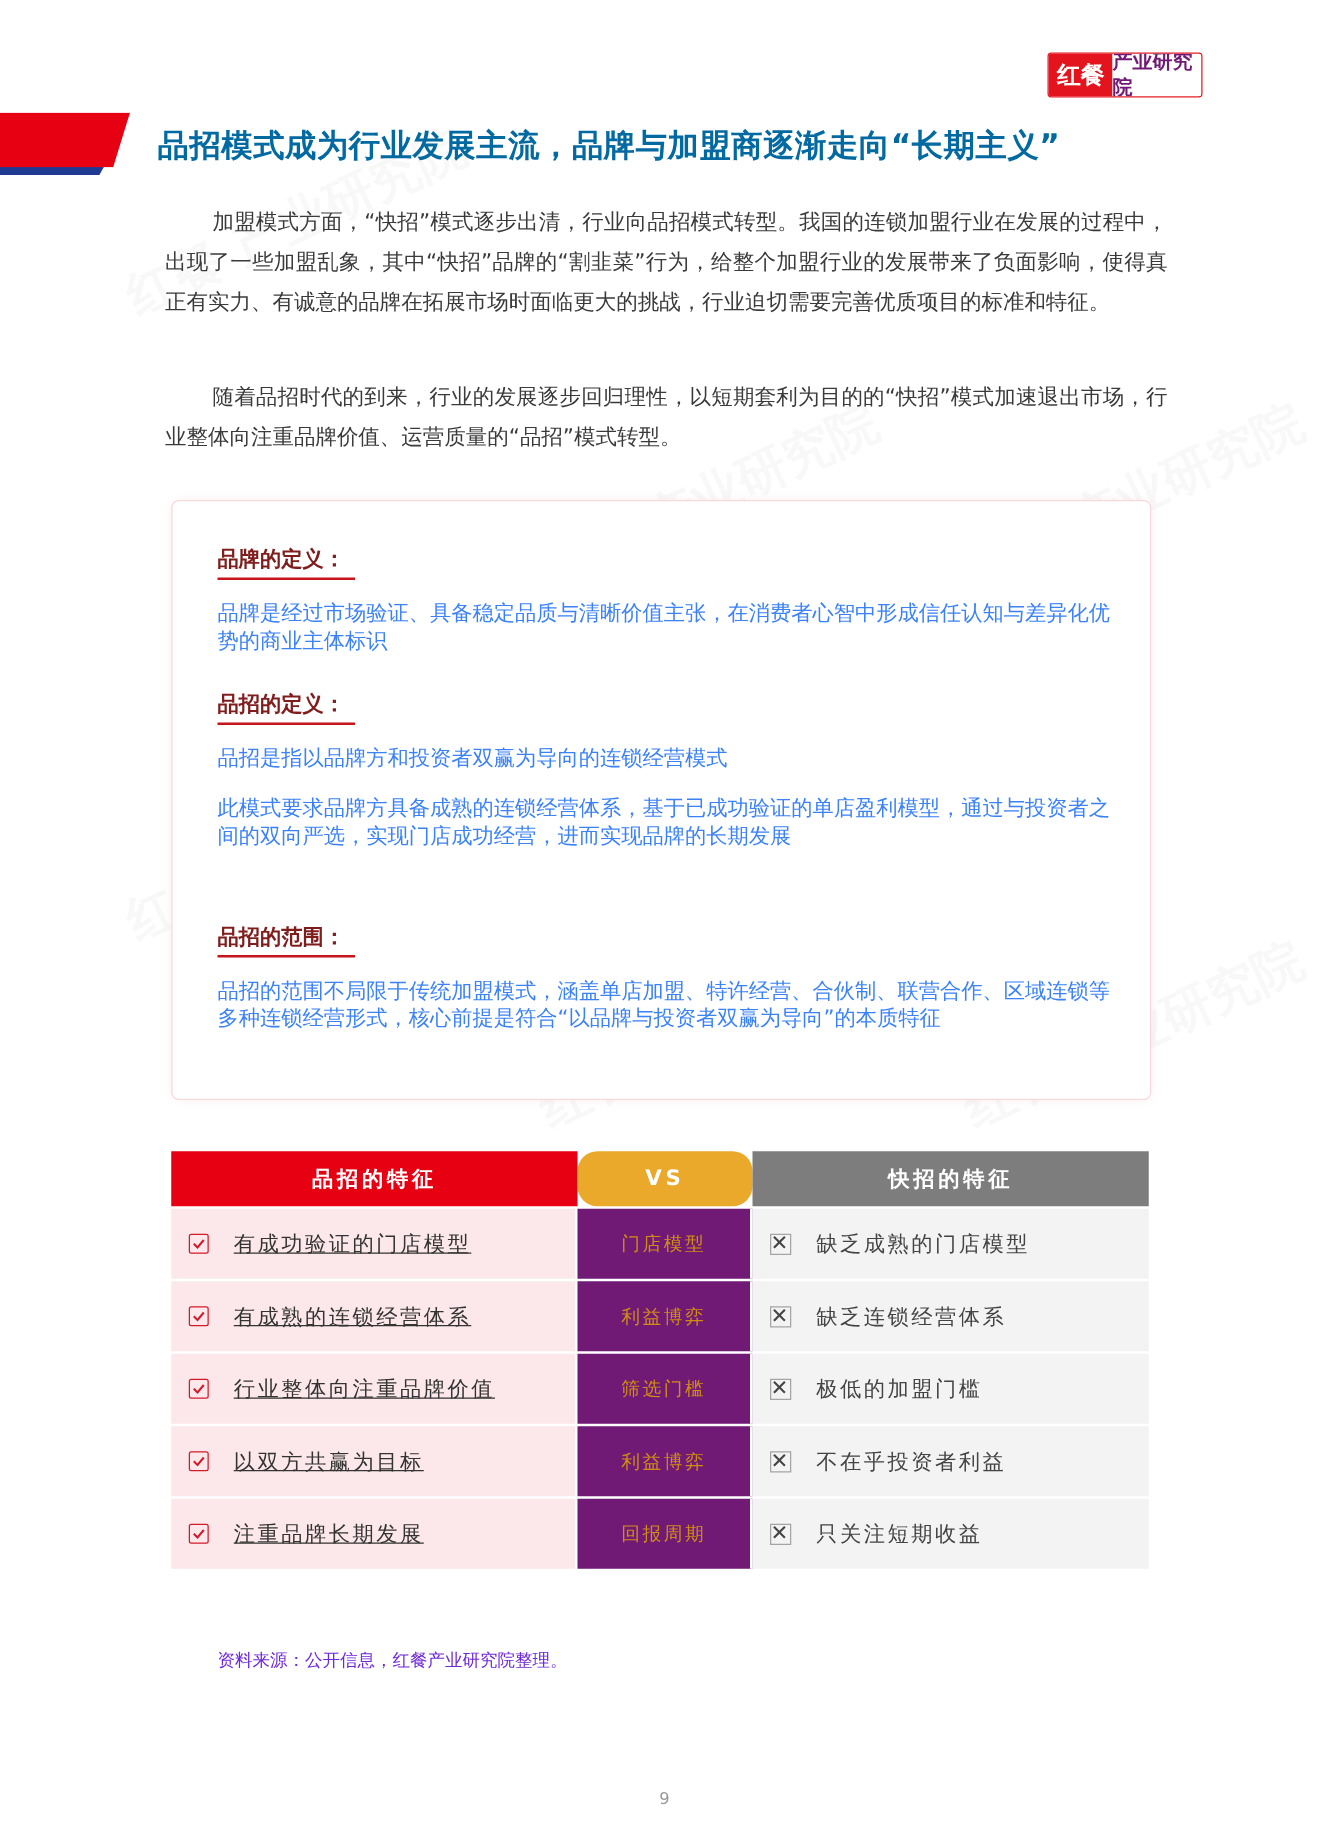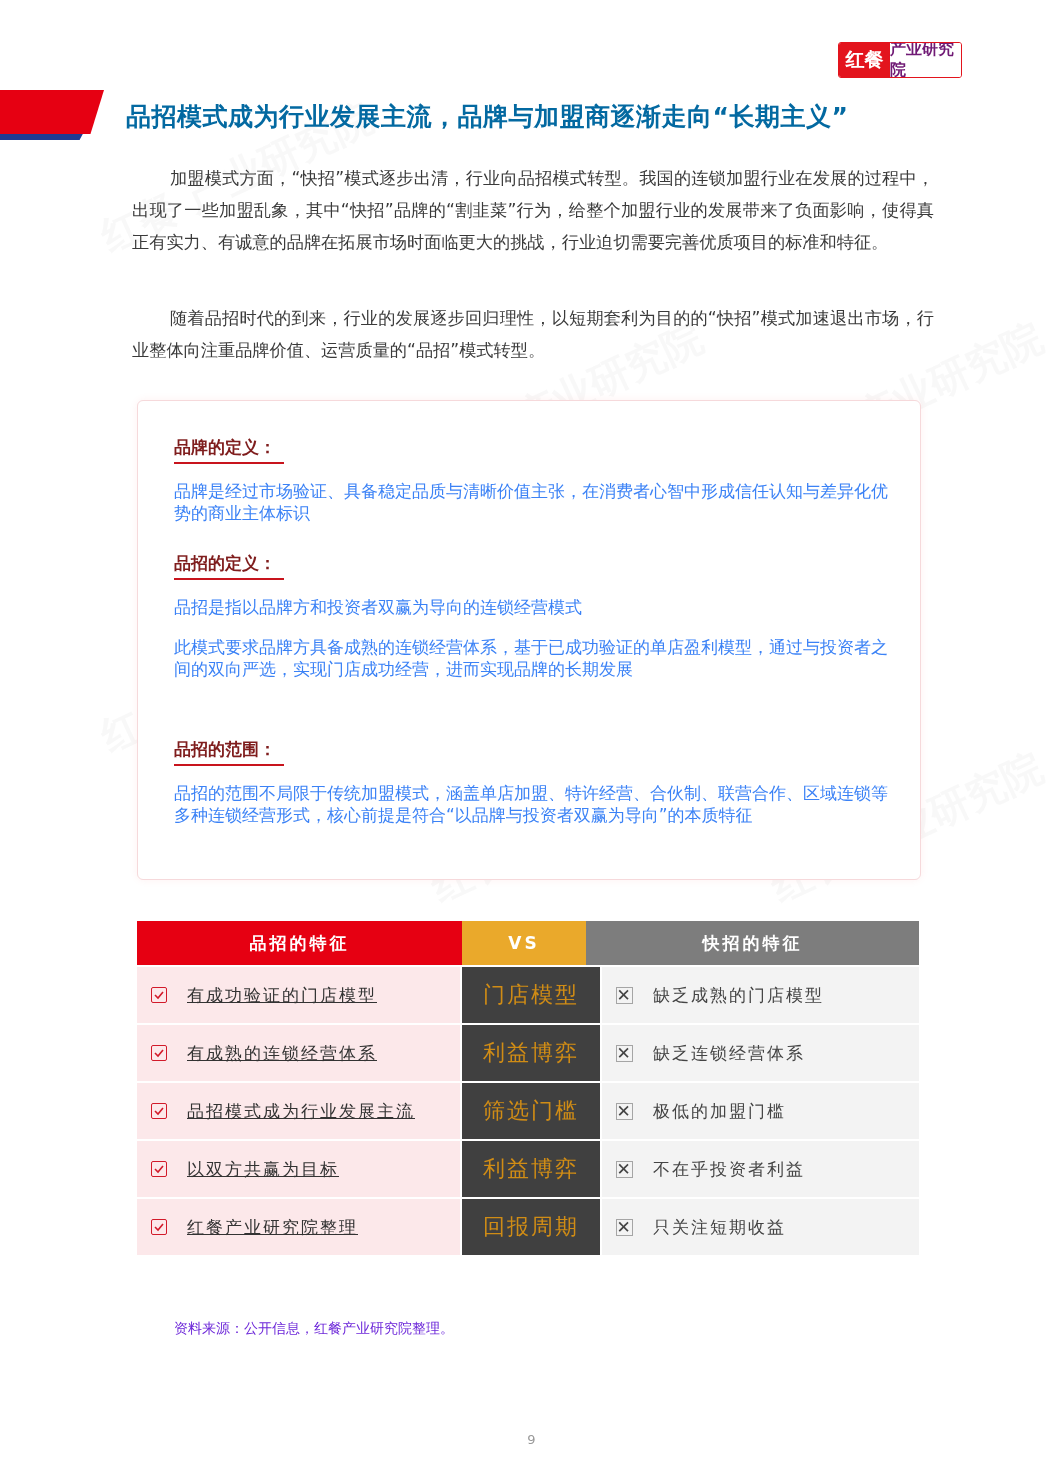--- a/index.html
+++ b/index.html
@@ -18,25 +18,25 @@
   
   .defbox{left:137px;top:400px;width:782px;height:478px;border:1px solid #f6d9db;border-radius:6px;background:#fff;box-shadow:0 0 10px rgba(230,0,18,0.06);}
   .dh{font-size:17px;font-weight:bold;color:#7f1d1d;}
   .dh-line{height:2px;width:110px;background:#c8141d;}
   .dt{font-size:17px;color:#3b82f6;line-height:22px;width:720px;}
   
   .tbl{left:137px;top:921px;width:782px;}
   .hdr{display:flex;height:44px;}
   .hdr div{display:flex;align-items:center;justify-content:center;color:#fff;font-weight:bold;font-size:17px;letter-spacing:3px;}
   .h1{width:325px;background:#e60012;}
-  .h2{width:124px;background:#eaa92b;}
+  .h2{width:140px;background:#eaa92b;border-radius:16px;}
   .h3{flex:1;background:#7d7d7d;}
   .row{display:flex;height:56px;margin-top:2px;}
   .c1{width:325px;background:#fce8ea;display:flex;align-items:center;border-right:2px solid #fff;box-sizing:border-box;text-decoration:underline;}
-  .c2{width:140px;background:#404040;display:flex;align-items:center;justify-content:center;color:#d08c15;font-size:22px;letter-spacing:2px;border-right:2px solid #fff;box-sizing:border-box;}
+  .c2{width:140px;background:#701a75;display:flex;align-items:center;justify-content:center;color:#d08c15;font-size:15px;letter-spacing:2px;border-right:2px solid #fff;box-sizing:border-box;}
   .c3{flex:1;background:#f3f3f3;display:flex;align-items:center;}
   .chk{width:16px;height:16px;border:1.8px solid #d21a2a;border-radius:2px;margin-left:14px;margin-right:20px;display:flex;align-items:center;justify-content:center;box-sizing:border-box;}
   .chk svg{width:12px;height:12px;}
   .xbox{width:17px;height:17px;border:1.5px solid #a5a5a5;margin-left:14px;margin-right:20px;display:flex;align-items:center;justify-content:center;box-sizing:border-box;color:#999;font-size:13px;}
   .c1 span,.c3 span{font-size:17px;letter-spacing:2px;color:#333;}
   .c3 span{color:#444;}
   .src{left:174px;top:1320px;font-size:14px;color:#6d28d9;}
   .pnum{left:0;width:1063px;top:1432px;text-align:center;font-size:13px;color:#999;}
   .wm{position:absolute;color:rgba(200,200,200,0.12);font-size:40px;font-weight:bold;transform:rotate(-25deg);white-space:nowrap;pointer-events:none;}
 </style>
@@ -113,21 +113,21 @@
         <span>缺乏连锁经营体系</span>
       </div>
   </div>
   <div class="row">
     <div class="c1">
         <span class="chk">
           <svg viewBox="0 0 12 12">
             <path d="M2 6 L5 9 L10 3" stroke="#d21a2a" stroke-width="1.6" fill="none"></path>
           </svg>
         </span>
-        <span>品招模式成为行业发展主流</span>
+        <span>行业整体向注重品牌价值</span>
       </div>
     <div class="c2">筛选门槛</div>
     <div class="c3">
         <span class="xbox">✕</span>
         <span>极低的加盟门槛</span>
       </div>
   </div>
   <div class="row">
     <div class="c1">
         <span class="chk">
@@ -143,21 +143,21 @@
         <span>不在乎投资者利益</span>
       </div>
   </div>
   <div class="row">
     <div class="c1">
         <span class="chk">
           <svg viewBox="0 0 12 12">
             <path d="M2 6 L5 9 L10 3" stroke="#d21a2a" stroke-width="1.6" fill="none"></path>
           </svg>
         </span>
-        <span>红餐产业研究院整理</span>
+        <span>注重品牌长期发展</span>
       </div>
     <div class="c2">回报周期</div>
     <div class="c3">
         <span class="xbox">✕</span>
         <span>只关注短期收益</span>
       </div>
   </div>
 </div>
 
 <div class="abs src">资料来源：公开信息，红餐产业研究院整理。</div>

